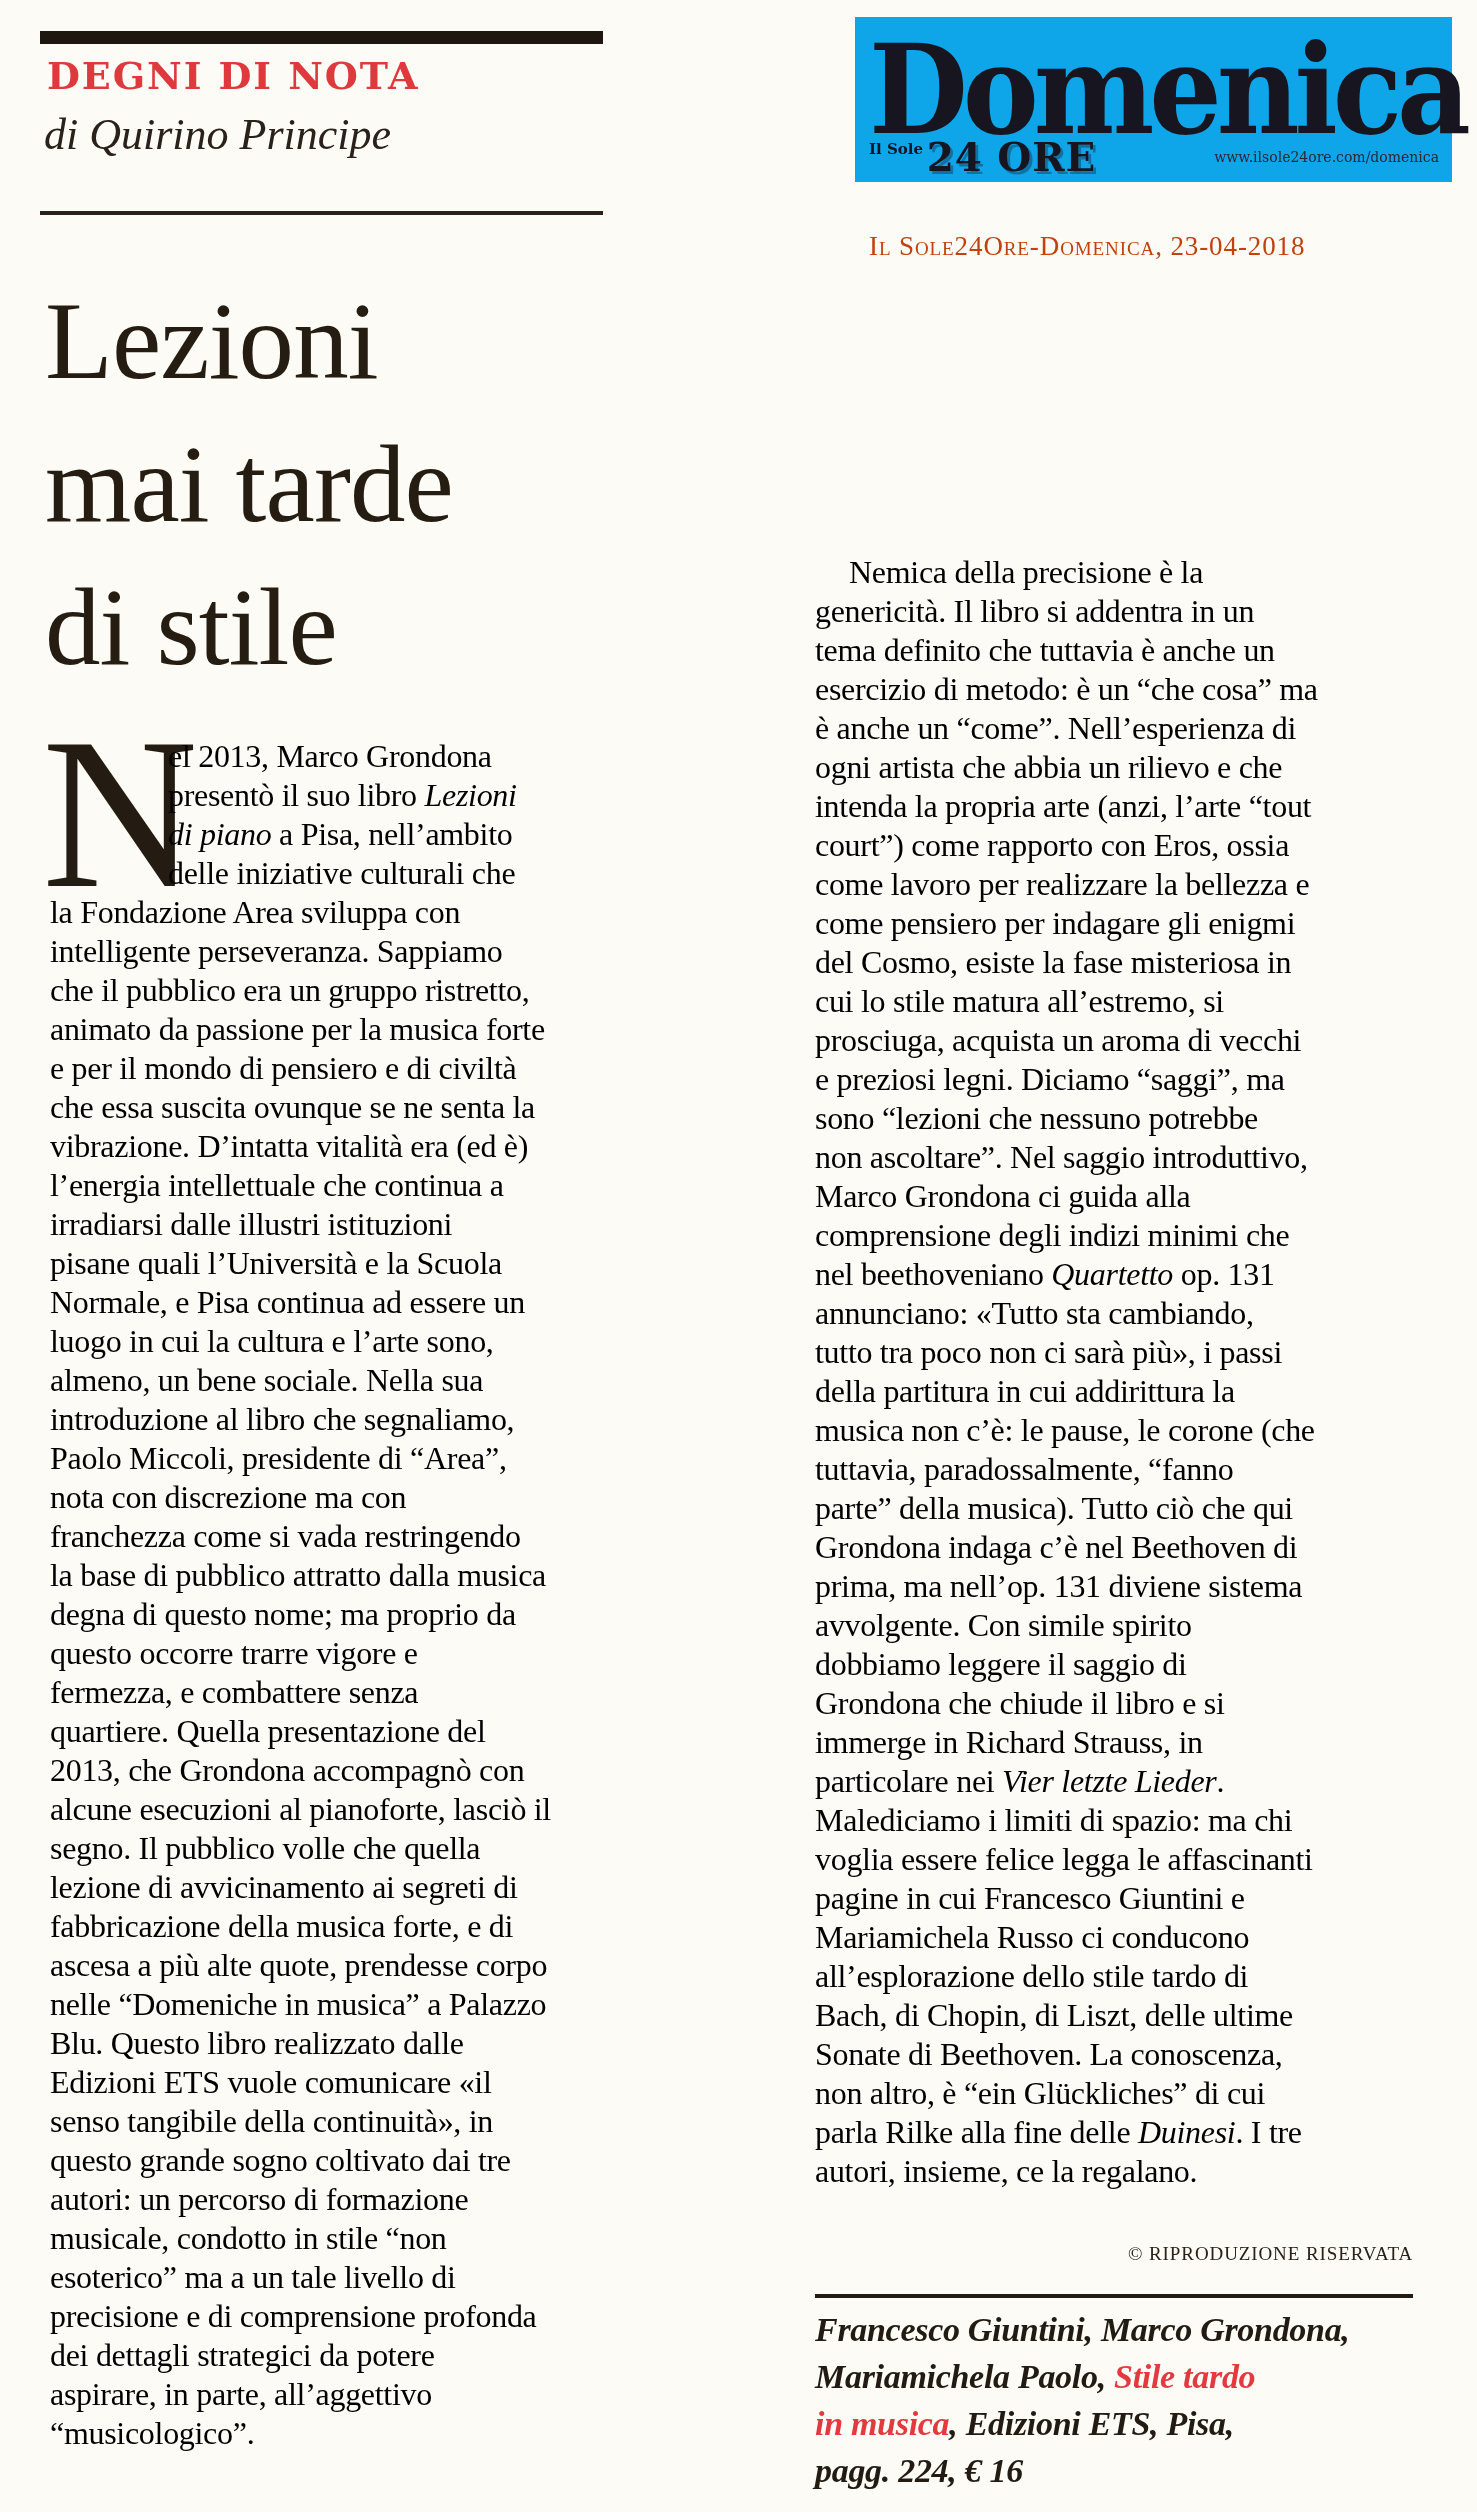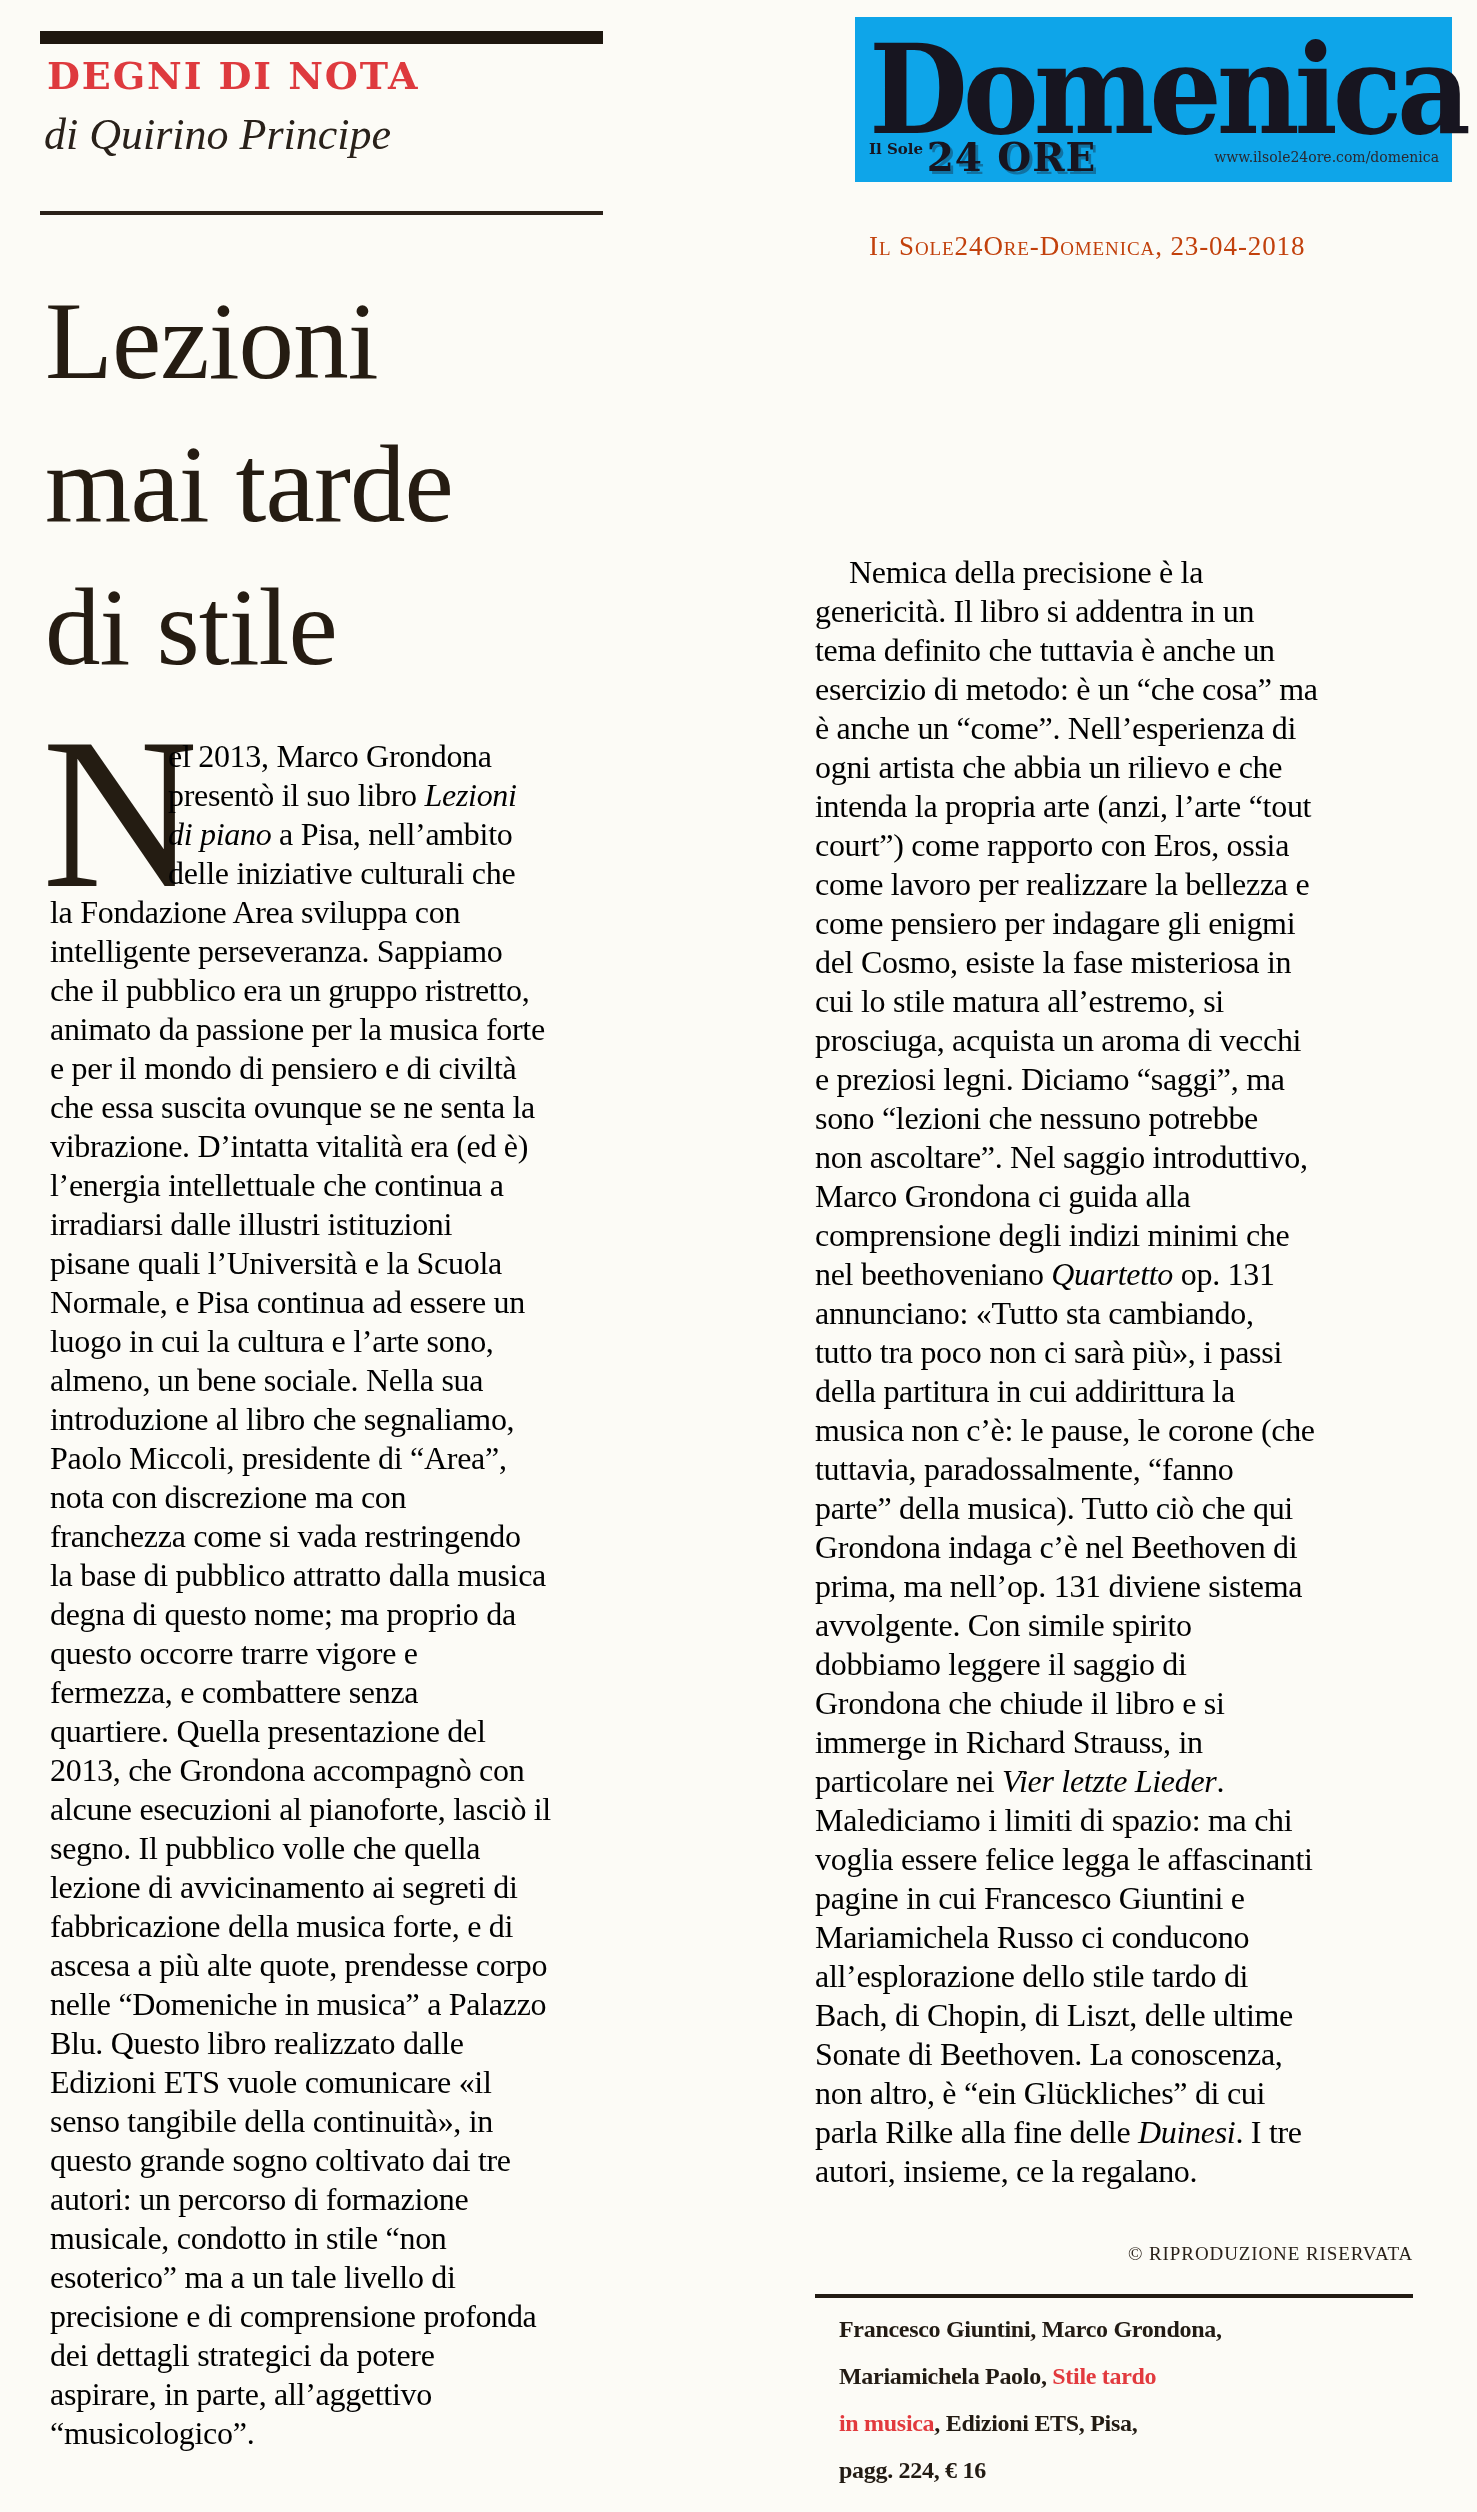--- a/index.html
+++ b/index.html
@@ -43,22 +43,22 @@
   .col-left .indent{margin-left:118px;}
   .dropcap{position:absolute;left:42px;top:706px;font-size:216px;line-height:1;
         color:#241c12;font-family:"Liberation Serif",serif;}
   .col-right{position:absolute;left:815px;top:553px;width:601px;}
   .col-right .tline:first-child{text-indent:34px;}
 
   
   .copyright{position:absolute;left:815px;top:2224px;width:598px;text-align:right;
         font-size:19px;letter-spacing:0.9px;color:#2a2119;margin-top:19px;}
   .book-rule{position:absolute;left:815px;top:2294px;width:598px;height:3.8px;background:#231c14;}
-  .book{position:absolute;left:839px;top:2306px;width:639px;font-weight:bold;
-        font-size:24px;letter-spacing:-0.3px;color:#221b13;}
+  .book{position:absolute;left:815px;top:2306px;width:639px;font-weight:bold;
+        font-size:34px;letter-spacing:-0.3px;color:#221b13;font-style:italic;}
   .book .tline{height:47px;line-height:47px;}
 </style>
 </head>
 <body>
 
 <div class="page">
 
   <div class="rule-thick"></div>
   <div class="kicker-label">DEGNI DI NOTA</div>
   <div class="byline">di Quirino Principe</div>

